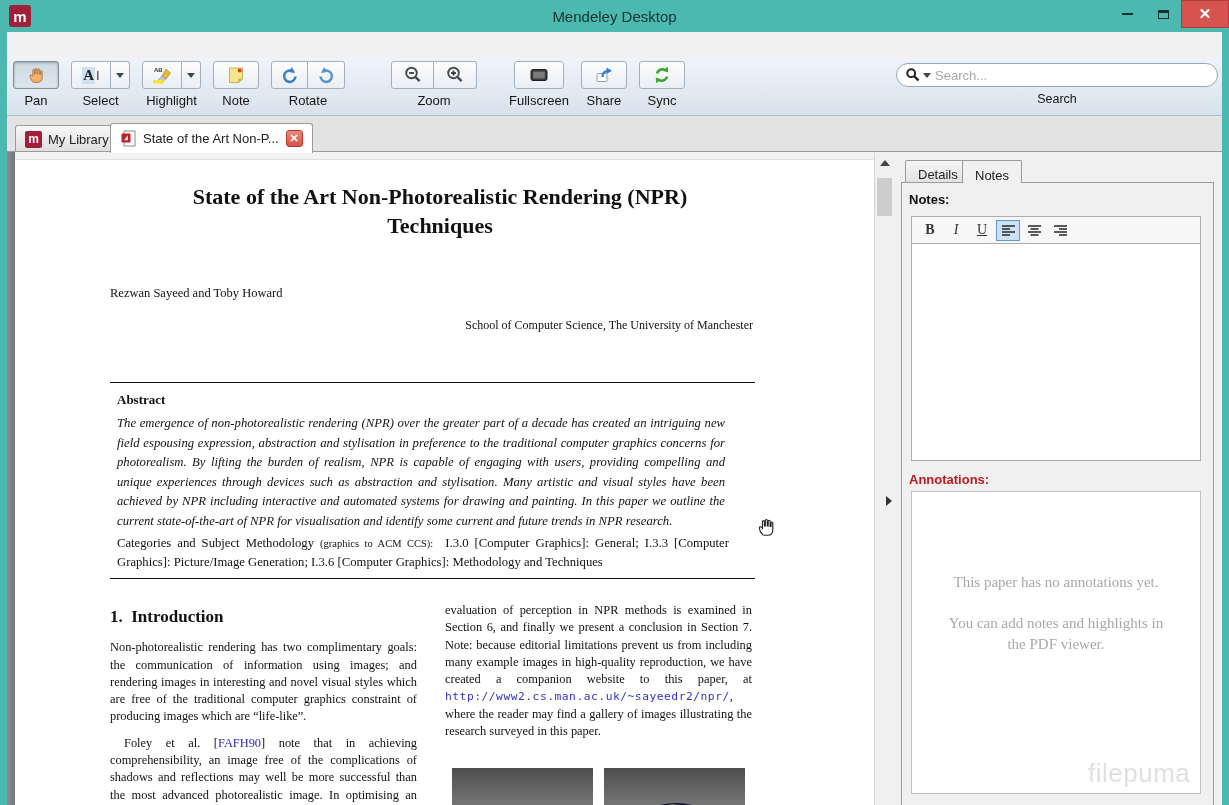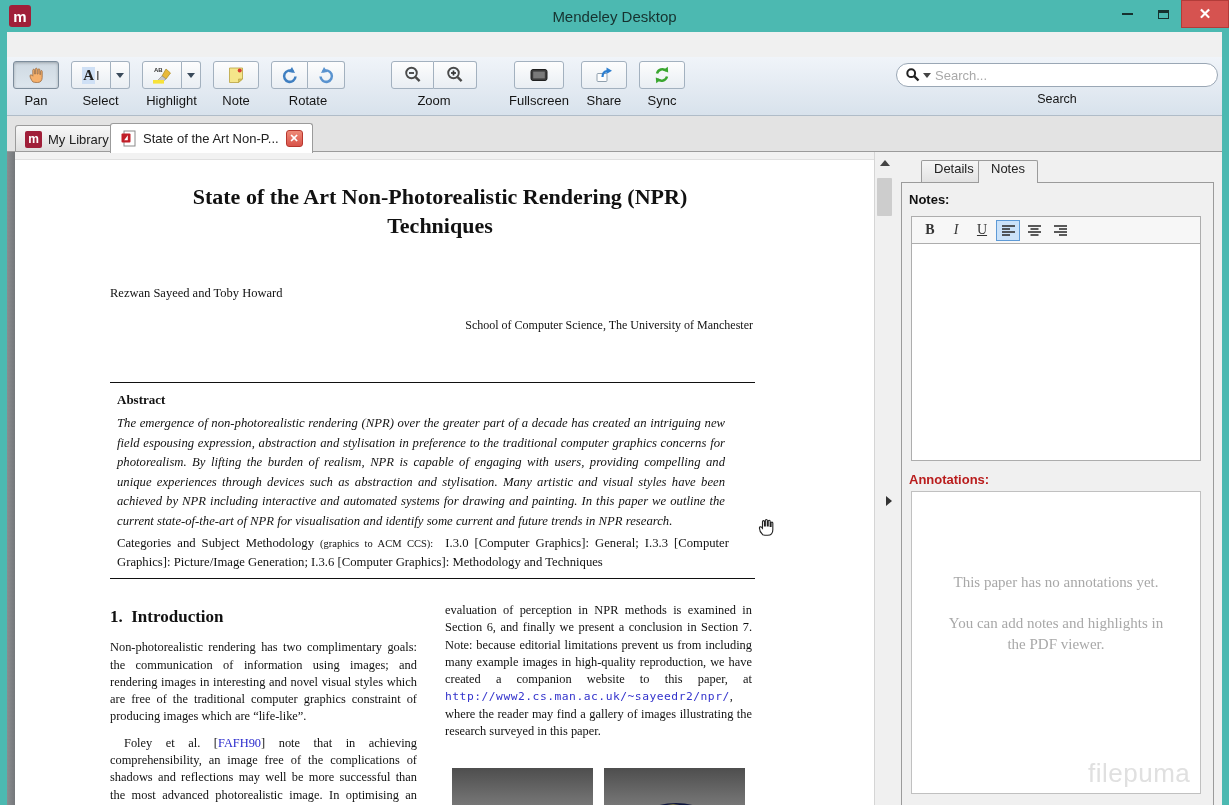--- a/index.html
+++ b/index.html
@@ -82,21 +82,21 @@
   .handcur { position:absolute; left:748px; top:363px; width:22px; height:24px; }
 
   
   .vscroll { position:absolute; left:874px; top:152px; width:19px; height:653px; background:#f0f0f0; border-left:1px solid #d5d5d5; }
   .vs-up { position:absolute; left:2px; top:3px; width:15px; height:16px; display:flex; align-items:center; justify-content:center; }
   .vs-up i { width:0; height:0; border-left:5px solid transparent; border-right:5px solid transparent; border-bottom:6px solid #444; }
   .vs-thumb { position:absolute; left:2px; top:26px; width:15px; height:38px; background:#cdcdcd; border-radius:1px; }
 
   
   .panel { position:absolute; left:893px; top:152px; width:329px; height:653px; background:#f0f0f0; }
-  .ptab { position:absolute; top:8px; height:22px; padding:0 12px; display:flex; align-items:flex-start; font-size:13px; color:#222; border:1px solid #9b9b9b; border-bottom:none; border-radius:2px 2px 0 0;margin-left:16px; }
+  .ptab { position:absolute; top:8px; height:22px; padding:0 12px; display:flex; align-items:flex-end; font-size:13px; color:#222; border:1px solid #9b9b9b; border-bottom:none; border-radius:2px 2px 0 0; }
   .ptab-details { left:12px; background:linear-gradient(#f6f6f6,#e2e2e2); }
   .ptab-notes { left:69px; background:#f0f0f0; height:23px; z-index:3; }
   .pbox { position:absolute; left:8px; top:30px; width:313px; height:640px; border:1px solid #9b9b9b; background:#f0f0f0; }
   .notes-label { position:absolute; left:16px; top:40px; font-size:13px; font-weight:bold; color:#111; }
   .fmtbar { position:absolute; left:18px; top:64px; width:290px; height:27px; background:#f7f7f7; border:1px solid #adadad; border-bottom:none; display:flex; align-items:center; padding-left:6px; }
   .fbtn { width:24px; height:21px; display:flex; align-items:center; justify-content:center; font-family:"Liberation Serif",serif; font-size:14px; color:#333; margin-right:2px; border:1px solid transparent; }
   .fbtn.b { font-weight:bold; } .fbtn.i { font-style:italic; } .fbtn.u { text-decoration:underline; }
   .fbtn.sel { background:#cbe2f9; border:1px solid #5e9ad6; }
   .editor { position:absolute; left:18px; top:91px; width:290px; height:218px; background:#fff; border:1px solid #adadad; }
   .editor textarea { width:100%; height:100%; border:none; outline:none; resize:none; background:#fff; }

